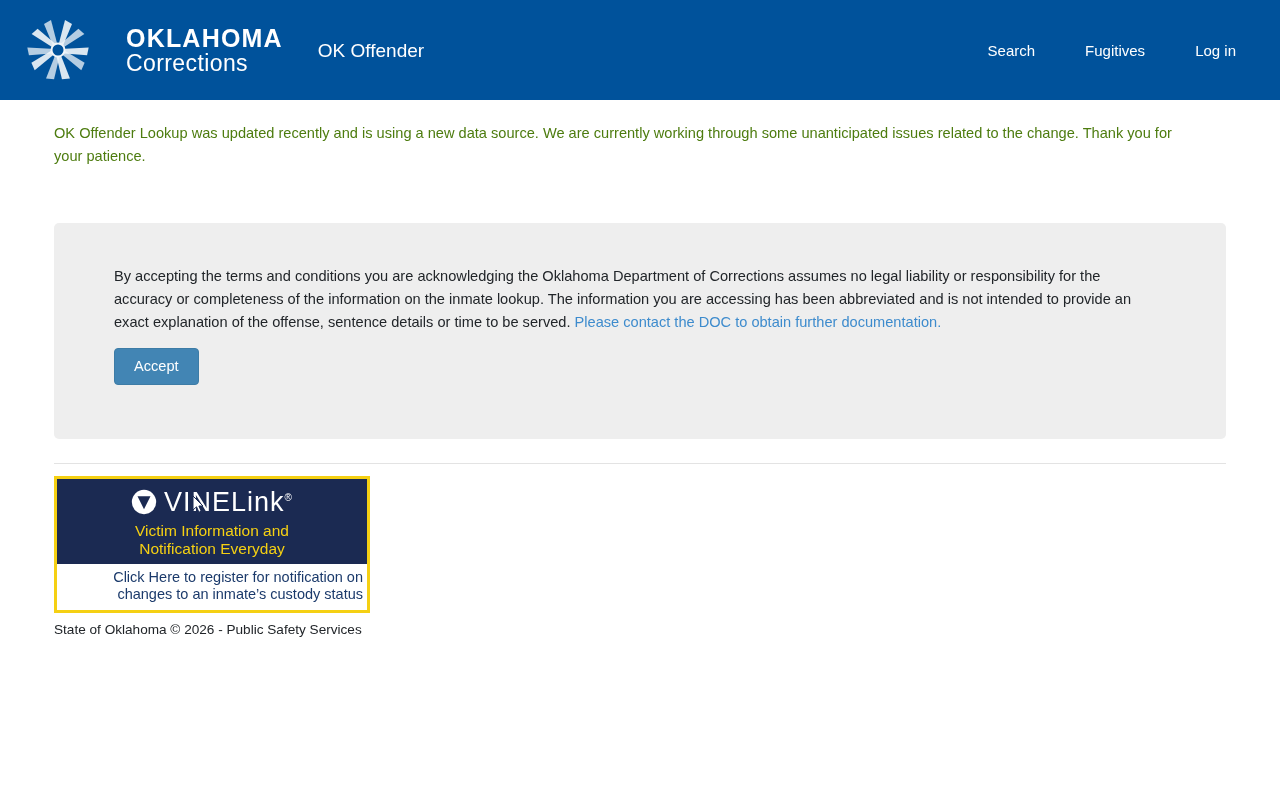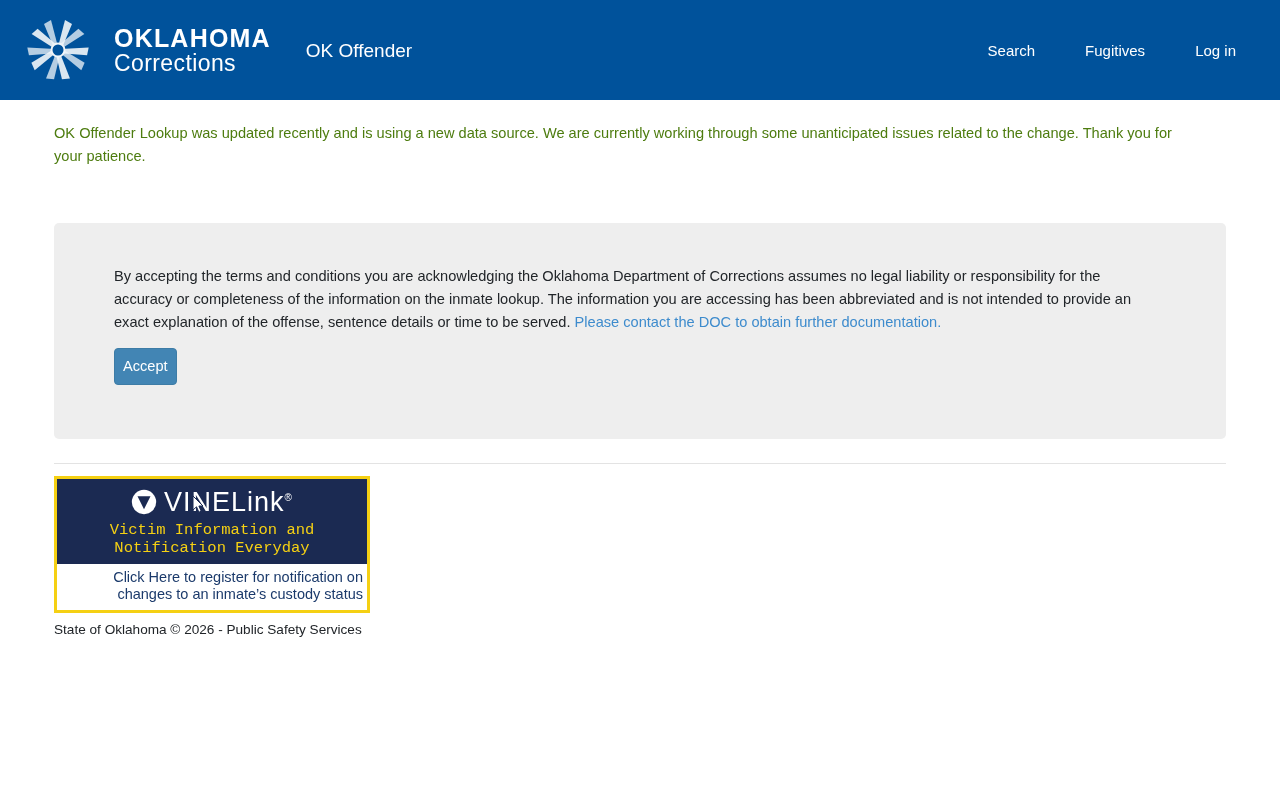--- a/index.html
+++ b/index.html
@@ -19,21 +19,21 @@
     height: 100px;
     background: #00529b;
     color: #ffffff;
     display: flex;
     align-items: center;
     padding: 0 16px;
   }
   .brand {
     display: flex;
     align-items: center;
-    gap: 0;
+    gap: 12px;
   }
   .logo-mark {
     width: 84px;
     height: 84px;
     position: relative;
     flex: 0 0 auto;
     margin-right: 14px;
   }
   .logo-mark svg { display: block; }
   .wordmark {
@@ -108,21 +108,21 @@
     text-decoration: none;
   }
 
   .accept-btn {
     margin-top: 14px;
     background: #4285b4;
     border: 1px solid #3d7ca6;
     color: #ffffff;
     font-size: 14.6px;
     font-family: "Liberation Sans", sans-serif;
-    padding: 7px 8px;
+    padding: 7px 19px;
     border-radius: 4px;
     cursor: pointer;
     line-height: 1.4;
   }
 
   
   .footer-rule {
     margin-top: 24px;
     border-top: 1px solid #e3e3e3;
   }
@@ -159,21 +159,21 @@
   }
   .vine-word .reg {
     font-size: 10px;
     vertical-align: super;
   }
   .vine-sub {
     color: #f5d013;
     font-size: 15.5px;
     line-height: 1.16;
     margin-top: 4px;
-    font-family: Liberation Mono, monospace;
+    font-family: Liberation Sans, sans-serif;
   }
   .vine-caption {
     color: #1b3a6b;
     font-size: 14.5px;
     line-height: 1.2;
     text-align: right;
     padding: 5px 4px 6px 4px;
     font-family: "Liberation Sans", sans-serif;
     border-radius: 15px;
   }

